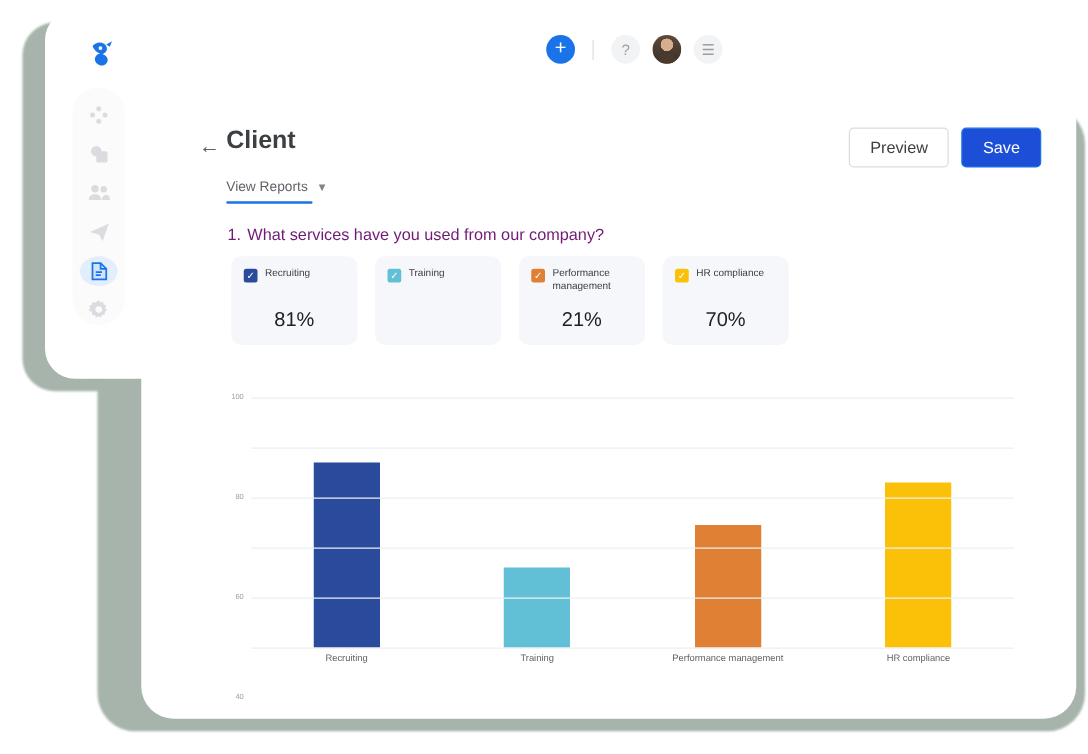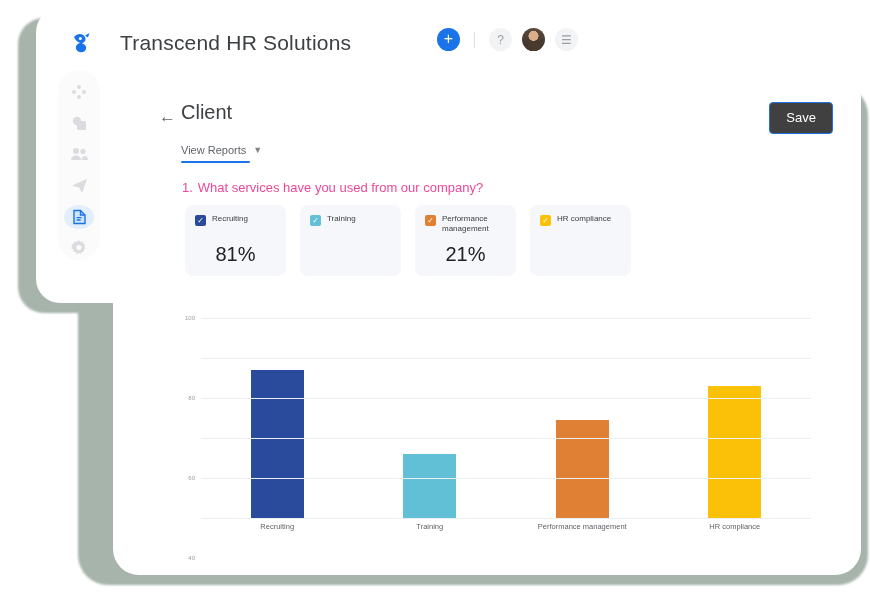--- a/index.html
+++ b/index.html
@@ -97,41 +97,41 @@
   }
   .content-head {
     position: absolute; left: 0; top: 0; width: 748px; height: 92px;
   }
   .back-arrow {
     position: absolute; left: 46px; top: 36px;
     font-size: 17px; color: #5f6368; cursor: pointer; line-height: 1;
   }
   .page-title {
     position: absolute; left: 68px; top: 29px;
-    font-size: 20px; color: #3c4043; font-weight: 400;
+    font-size: 20px; color: #3c4043; font-weight: 700;
   }
   .btn-row { position: absolute; right: 28px; top: 30px; display: flex; gap: 10px; }
   .btn {
     font-size: 13px; border-radius: 4px; cursor: pointer;
     padding: 8px 16px; line-height: 1.1;
   }
   .btn-preview { background: #fff; color: #3c4043; border: 1px solid #dadce0; }
-  .btn-save { background: #404040; color: #fff; border: 1px solid #1a73e8; }
+  .btn-save { background: #1d4ed8; color: #fff; border: 1px solid #1a73e8; }
 
   .tabs { position: absolute; left: 68px; top: 72px; }
   .tab {
     display: flex; align-items: center; gap: 7px;
     font-size: 11px; color: #5f6368; padding-bottom: 5px; cursor: pointer;
   }
   .tab-underline { height: 2px; background: #1a73e8; border-radius: 2px; }
   .chev { font-size: 9px; color: #80868b; }
 
   .question {
     position: absolute; left: 69px; top: 108px;
-    font-size: 13px; color: #ec4899;
+    font-size: 13px; color: #701a75;
   }
   .q-num { margin-right: 5px; }
 
   
   .cards {
     position: absolute; left: 72px; top: 133px;
     display: flex; gap: 14px;
   }
   .card {
     width: 101px; height: 71px; border-radius: 8px;
@@ -141,21 +141,21 @@
   .card-head { display: flex; align-items: flex-start; gap: 6px; }
   .cbox {
     width: 11px; height: 11px; border-radius: 2px; flex: 0 0 auto;
     margin-top: 1px;
     display: flex; align-items: center; justify-content: center;
     color: #fff; font-size: 8px; line-height: 1;
   }
   .card-label { font-size: 8px; color: #3c4043; line-height: 1.25; }
   .card-value {
     position: absolute; left: 0; right: 0; bottom: 10px;
-    text-align: center; font-size: 20px; color: #202124; font-weight: 400;
+    text-align: center; font-size: 16px; color: #202124; font-weight: 400;
   }
 
   
   .chart-wrap {
     position: absolute; left: 60px; top: 238px;
     width: 650px; height: 250px;
   }
   .plot {
     position: absolute; left: 28px; top: 8px;
     width: 610px; height: 200px;
@@ -190,21 +190,20 @@
 
   <div class="panel-back">
     <div class="topbar">
       <div class="brand-logo">
         <svg width="30" height="30" viewBox="0 0 30 30">
           <path d="M6 9c3-4 9-4 11 0 1.6 3-.6 5.6-3.2 6.3 2.6.6 4.6 2.4 4.3 5-.3 3-3.4 4.6-6.3 3.8-3-.8-4.6-3.6-3.6-6.2.7-1.9 2.5-2.8 4.2-3-2.6-.6-5-2.6-6.4-5.9z" fill="#1a73e8"></path>
           <circle cx="12.3" cy="10.4" r="1.5" fill="#ffffff"></circle>
           <path d="M17 7.5l4.5-2.5-1.6 4.4z" fill="#1a73e8"></path>
         </svg>
       </div>
-      <div class="brand-title">Transcend HR Solutions</div>
 
       <div class="topbar-right">
         <button class="plus-btn">+</button>
         <div class="v-div"></div>
         <button class="round-icon">?</button>
         <div class="avatar"></div>
         <button class="round-icon">☰</button>
       </div>
     </div>
   </div>
@@ -252,20 +251,21 @@
     </div>
   </div>
 
   <div class="panel-front">
 
     <div class="content-head">
       <div class="back-arrow">←</div>
       <div class="page-title">Client</div>
 
       <div class="btn-row">
+        <button class="btn btn-preview">Preview</button>
         <button class="btn btn-save">Save</button>
       </div>
 
       <div class="tabs">
         <div class="tab">
           <span>View Reports</span>
           <span class="chev">▼</span>
         </div>
         <div class="tab-underline" style="width: 69px;"></div>
       </div>
@@ -294,20 +294,21 @@
             <span class="cbox" style="background:#e08034">✓</span>
             <span class="card-label">Performance management</span>
           </div>
           <div class="card-value">21%</div>
         </div>
         <div class="card">
           <div class="card-head">
             <span class="cbox" style="background:#fbc108">✓</span>
             <span class="card-label">HR compliance</span>
           </div>
+          <div class="card-value">70%</div>
         </div>
       </div>
 
     <div class="chart-wrap">
       <div class="plot" id="plot">
         <div class="bars" id="bars">
             <div class="bar" style="left: 49.75px; width: 53px; height: 148px; background: rgb(42, 75, 155);"></div>
             <div class="bar" style="left: 202.25px; width: 53px; height: 64px; background: rgb(98, 192, 214);"></div>
             <div class="bar" style="left: 354.75px; width: 53px; height: 98px; background: rgb(224, 128, 52);"></div>
             <div class="bar" style="left: 507.25px; width: 53px; height: 132px; background: rgb(251, 193, 8);"></div>

